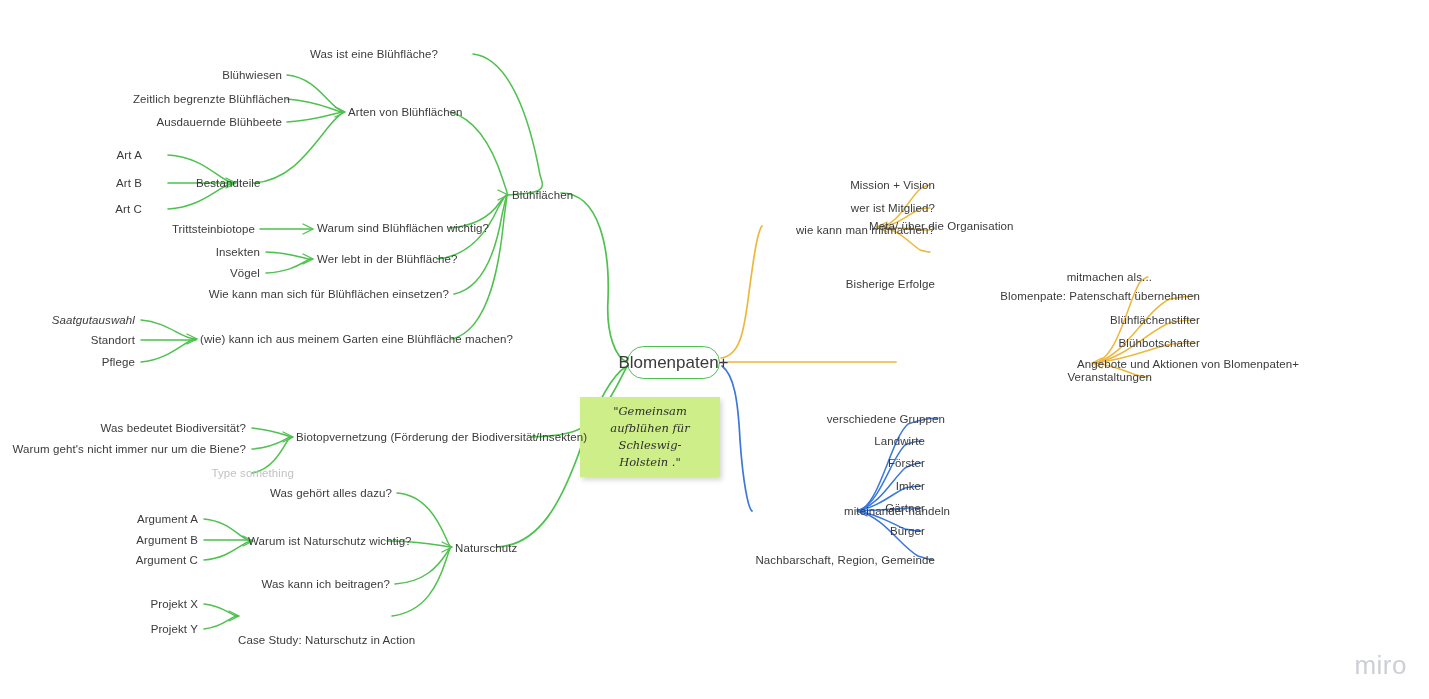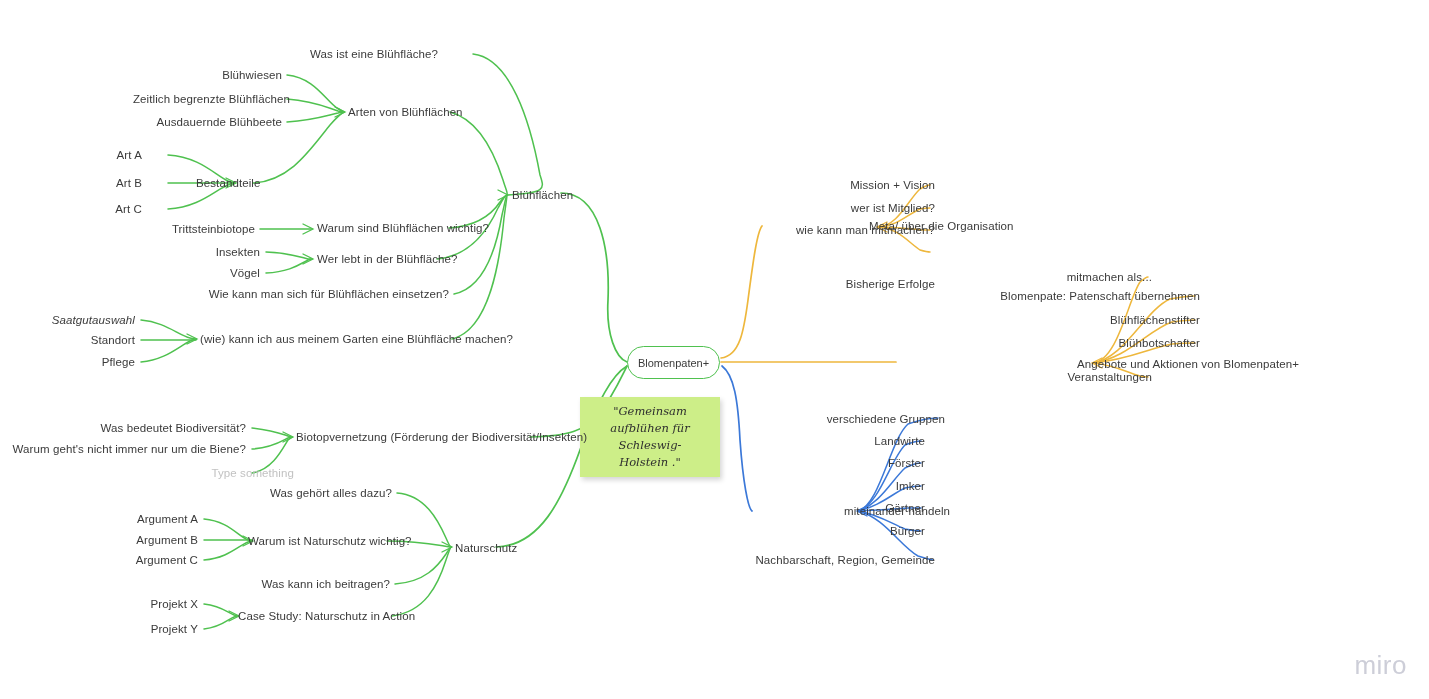--- a/index.html
+++ b/index.html
@@ -46,21 +46,21 @@
     height: 33px;
     border: 1.6px solid #4FC14F;
     border-radius: 17px;
     background: #ffffff;
     box-sizing: border-box;
     display: flex;
     align-items: center;
     justify-content: center;
   }
   #central-node span {
-    font-size: 11px;
+    font-size: 17px;
     color: #3a3a3a;
     white-space: nowrap;
   }
 
   #sticky-note {
     position: absolute;
     left: 580px;
     top: 397px;
     width: 140px;
     height: 80px;
@@ -235,21 +235,21 @@
       <div class="node-label left" style="left: 246px; top: 449px;">Warum geht's nicht immer nur um die Biene?</div>
       <div class="node-label left placeholder" style="left: 246px; top: 473px; margin-left: 48px;">Type something</div>
       <div class="node-label left" style="left: 392px; top: 493px;">Was gehört alles dazu?</div>
       <div class="node-label left" style="left: 198px; top: 519px;">Argument A</div>
       <div class="node-label right" style="left: 248px; top: 541px;">Warum ist Naturschutz wichtig?</div>
       <div class="node-label left" style="left: 198px; top: 540px;">Argument B</div>
       <div class="node-label right" style="left: 455px; top: 548px;">Naturschutz</div>
       <div class="node-label left" style="left: 198px; top: 560px;">Argument C</div>
       <div class="node-label left" style="left: 390px; top: 584px;">Was kann ich beitragen?</div>
       <div class="node-label left" style="left: 198px; top: 604px;">Projekt X</div>
-      <div class="node-label right" style="left: 238px; top: 616px;">Case Study: Naturschutz in Action</div>
+      <div class="node-label right" style="left: 238px; top: 640px;">Case Study: Naturschutz in Action</div>
       <div class="node-label left" style="left: 198px; top: 629px;">Projekt Y</div>
       <div class="node-label right" style="left: 869px; top: 226px;">Meta/ über die Organisation</div>
       <div class="node-label left" style="left: 935px; top: 185px;">Mission + Vision</div>
       <div class="node-label left" style="left: 935px; top: 208px;">wer ist Mitglied?</div>
       <div class="node-label left" style="left: 935px; top: 230px;">wie kann man mitmachen?</div>
       <div class="node-label left" style="left: 935px; top: 252px; margin-top: 32px;">Bisherige Erfolge</div>
       <div class="node-label right" style="left: 1077px; top: 364px;">Angebote und Aktionen von Blomenpaten+</div>
       <div class="node-label left" style="left: 1152px; top: 277px;">mitmachen als...</div>
       <div class="node-label left" style="left: 1200px; top: 296px;">Blomenpate: Patenschaft übernehmen</div>
       <div class="node-label left" style="left: 1200px; top: 320px;">Blühflächenstifter</div>

